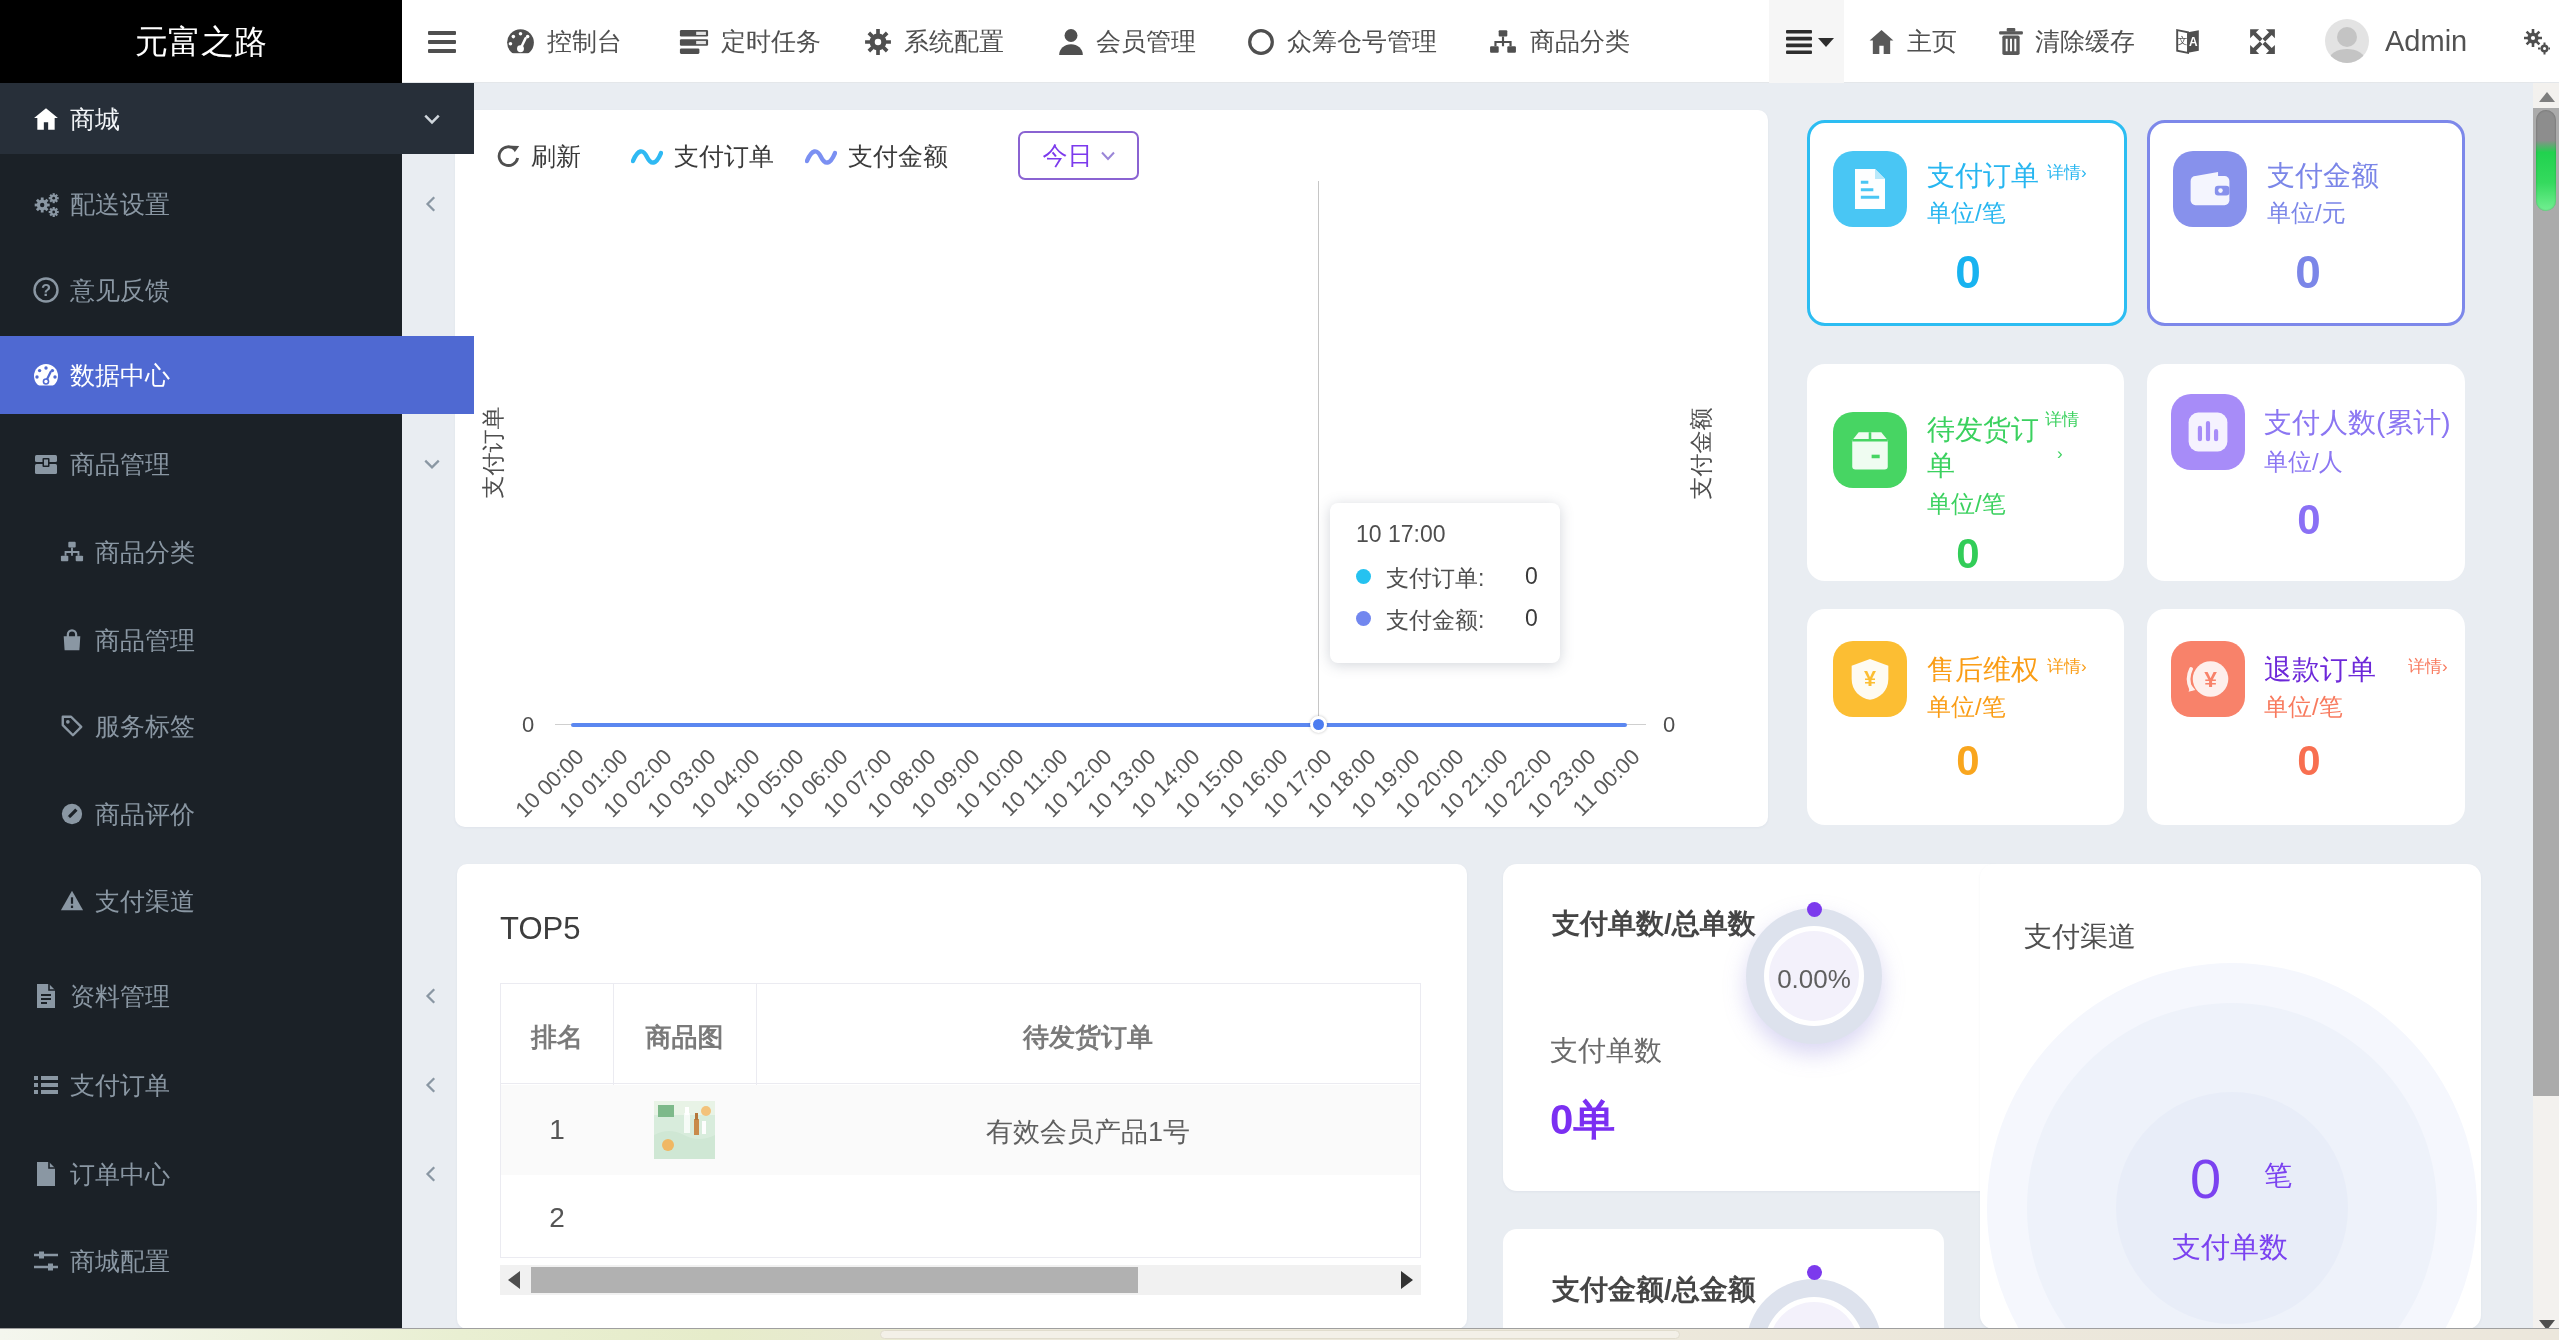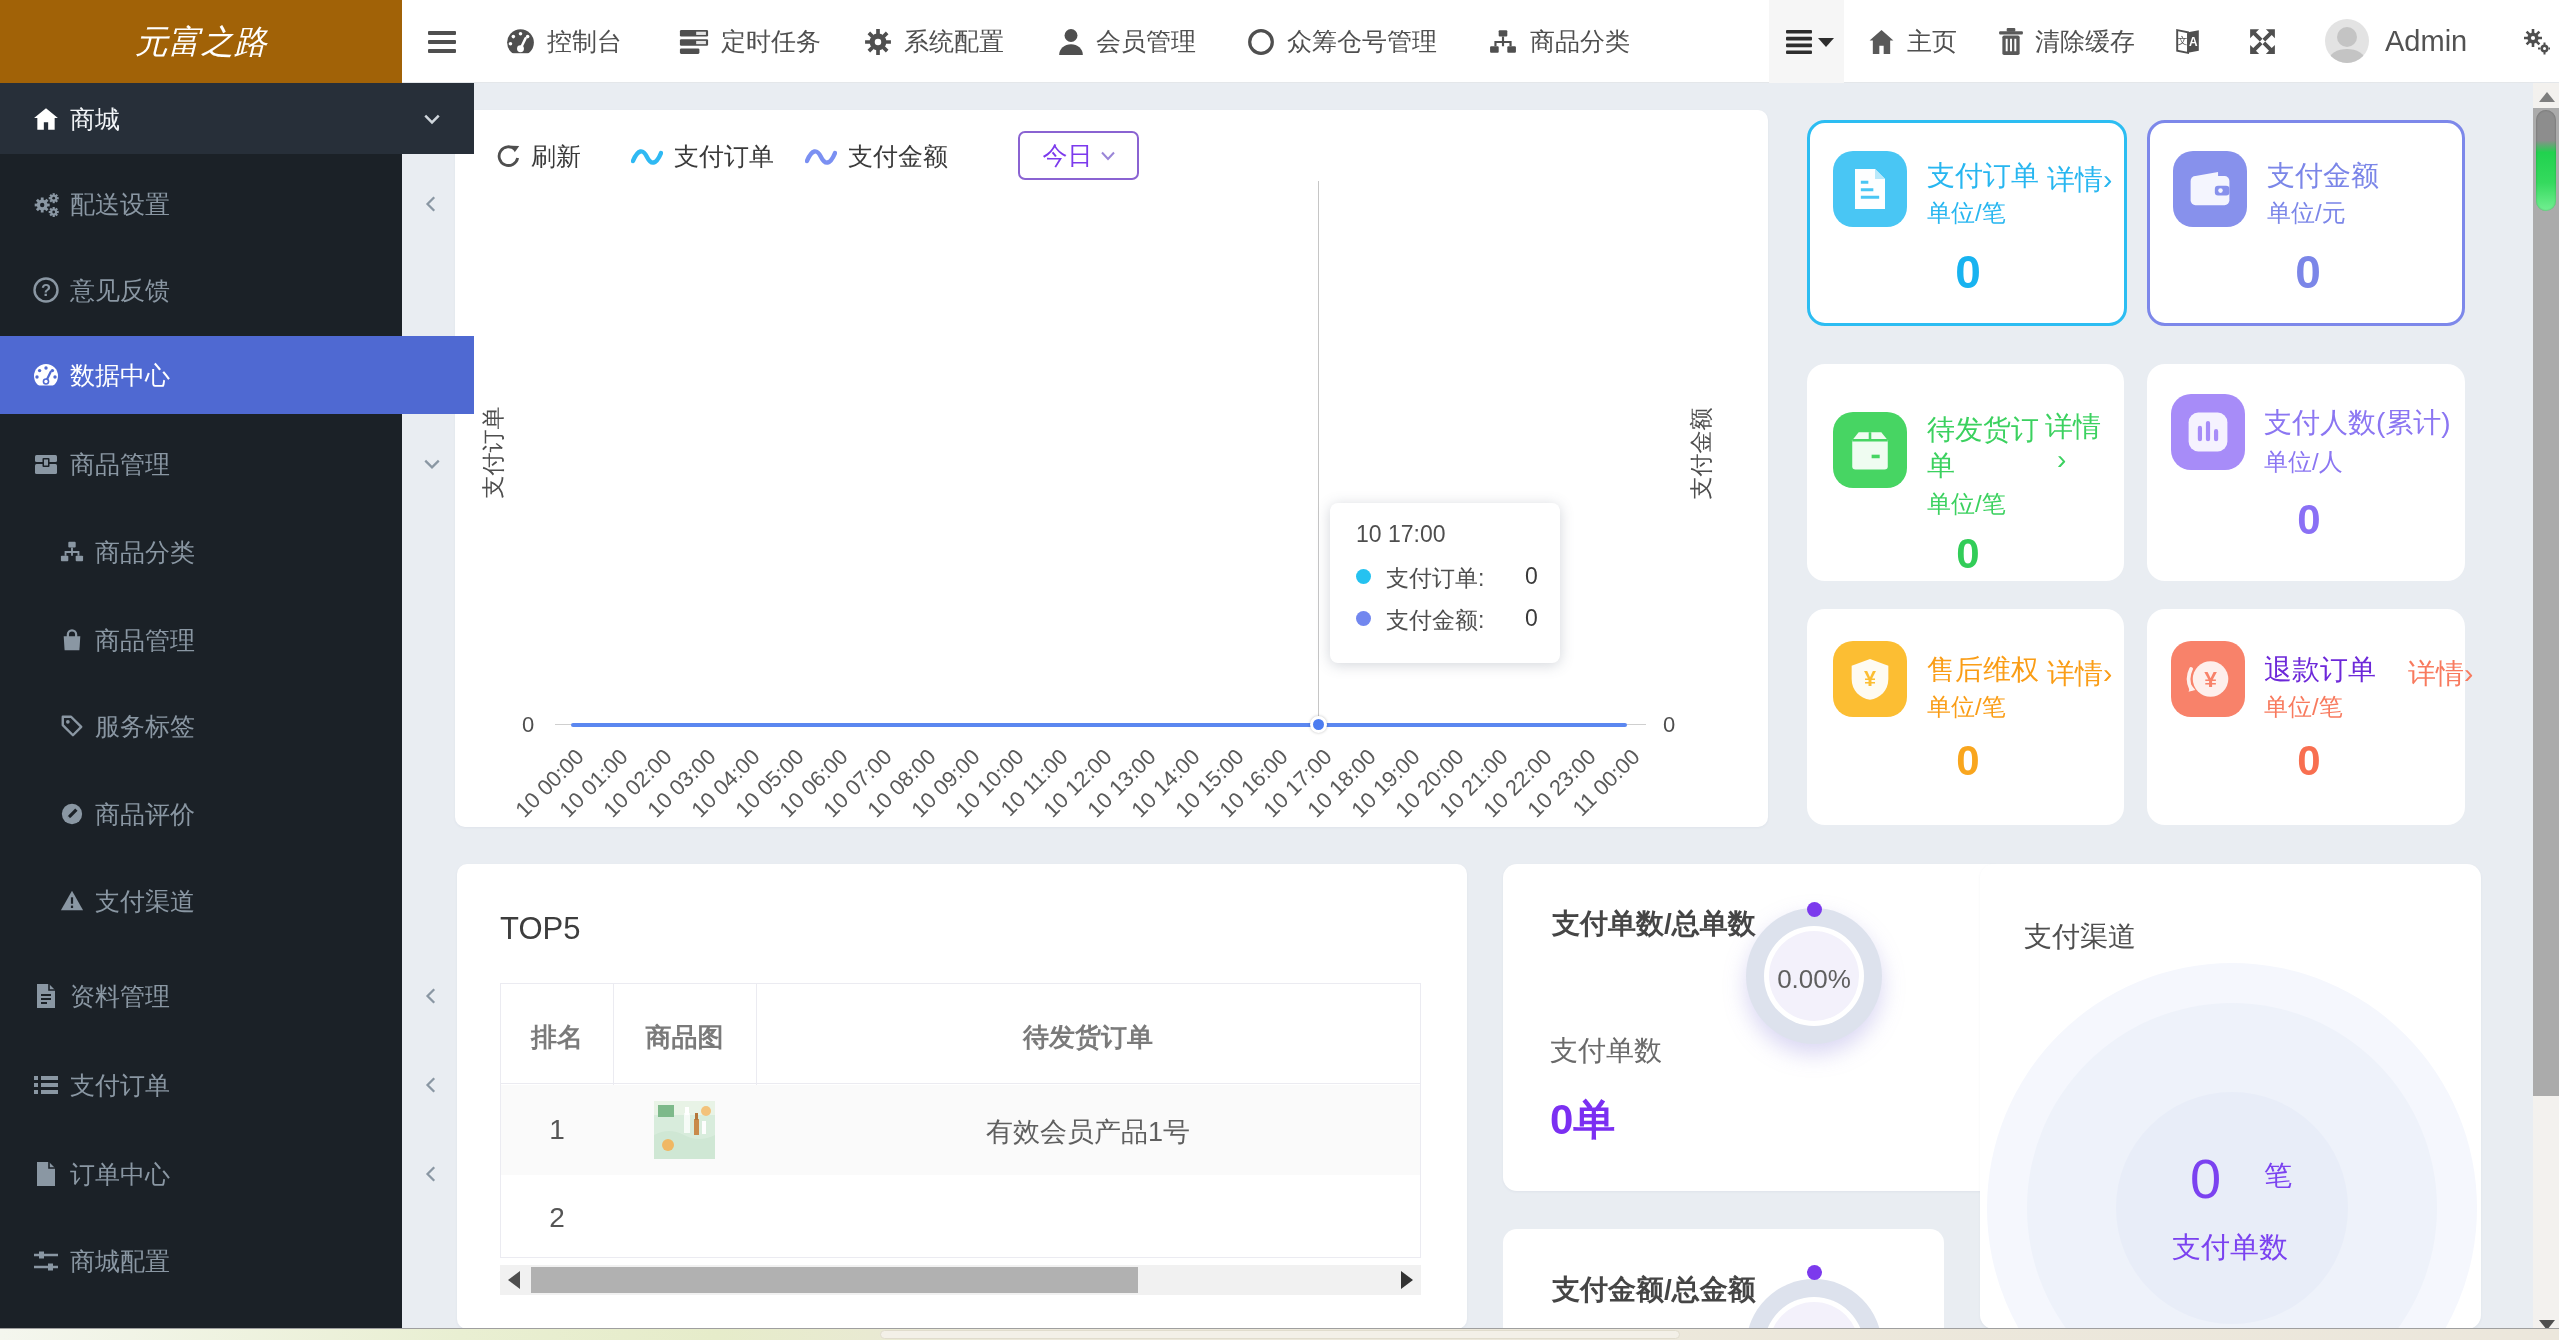--- a/index.html
+++ b/index.html
@@ -3,21 +3,21 @@
 <meta charset="utf-8">
 <title>数据中心</title>
 <style>
 * { margin:0; padding:0; box-sizing:border-box; }
 html,body { width:2559px; height:1340px; overflow:hidden; font-family:"Liberation Sans",sans-serif; }
 body { position:relative; background:#e9edf2; }
 .abs { position:absolute; }
 
 
 #sidebar { left:0; top:0; width:402px; height:1328px; background:#1b2127; z-index:5; }
-#logo { z-index:6; left:0; top:0; width:402px; height:83px; background:#a16207; color:#fff; font-size:33px; text-align:center; line-height:83px;font-style:italic; }
+#logo { z-index:6; left:0; top:0; width:402px; height:83px; background:#000000; color:#fff; font-size:33px; text-align:center; line-height:83px; }
 .mitem { left:0; width:474px; height:87px; color:#8a97a3; font-size:25px; z-index:6; }
 .mitem .ic { position:absolute; left:33px; top:50%; transform:translateY(-50%); width:26px; height:26px; }
 .mitem .tx { position:absolute; left:70px; top:50%; transform:translateY(-50%); }
 .mitem .chev { position:absolute; right:33px; top:50%; transform:translateY(-50%); width:18px; height:18px; }
 .mitem.sub .ic { left:60px; width:24px; height:24px; }
 .mitem.sub .tx { left:95px; }
 .mtop { background:#272f39; color:#f2f5f8; }
 .mact { background:#4f69d2; color:#fff; }
 
 
@@ -25,21 +25,21 @@
 .nitem { position:absolute; z-index:8; top:0; height:83px; display:flex; align-items:center; gap:12px; color:#4f4f4f; font-size:25px; }
 .nitem svg { display:block; }
 
 
 .card { background:#fff; border-radius:10px; box-shadow:0 1px 3px rgba(40,60,90,.05); }
 .scard { background:#fff; border-radius:18px; }
 
 
 .st-title { position:absolute; font-size:28px; }
 .st-sub { position:absolute; font-size:24px; }
-.st-det { position:absolute; font-size:28px; white-space:nowrap; }
+.st-det { position:absolute; font-size:17px; white-space:nowrap; }
 .st-num { position:absolute; font-size:46px; font-weight:bold; text-align:center; width:90px; }
 .sicon { position:absolute; width:74px; height:76px; border-radius:20px; }
 .sicon svg { position:absolute; left:50%; top:50%; transform:translate(-50%,-50%); }
 
 
 #chartcard { left:455px; top:110px; width:1313px; height:717px; }
 .xlab { position:absolute; font-size:22px; color:#5a5a5a; transform:rotate(-45deg); transform-origin:top right; white-space:nowrap; }
 </style>
 </head>
 <body>

